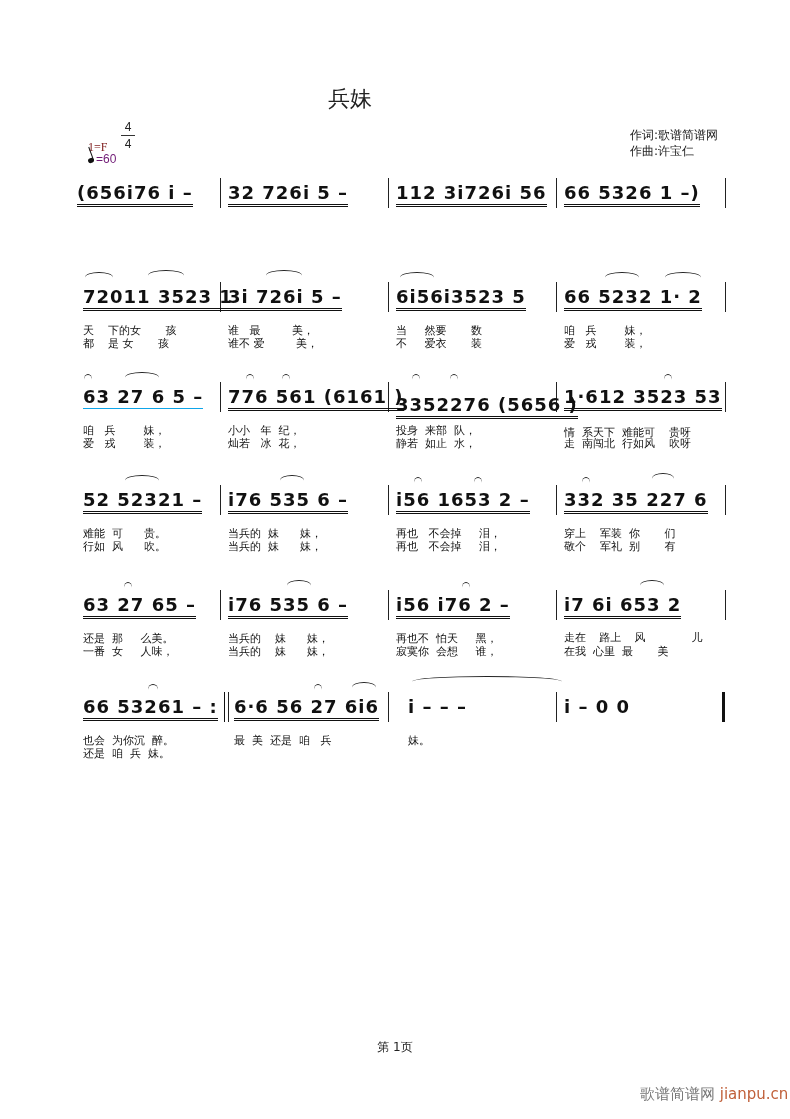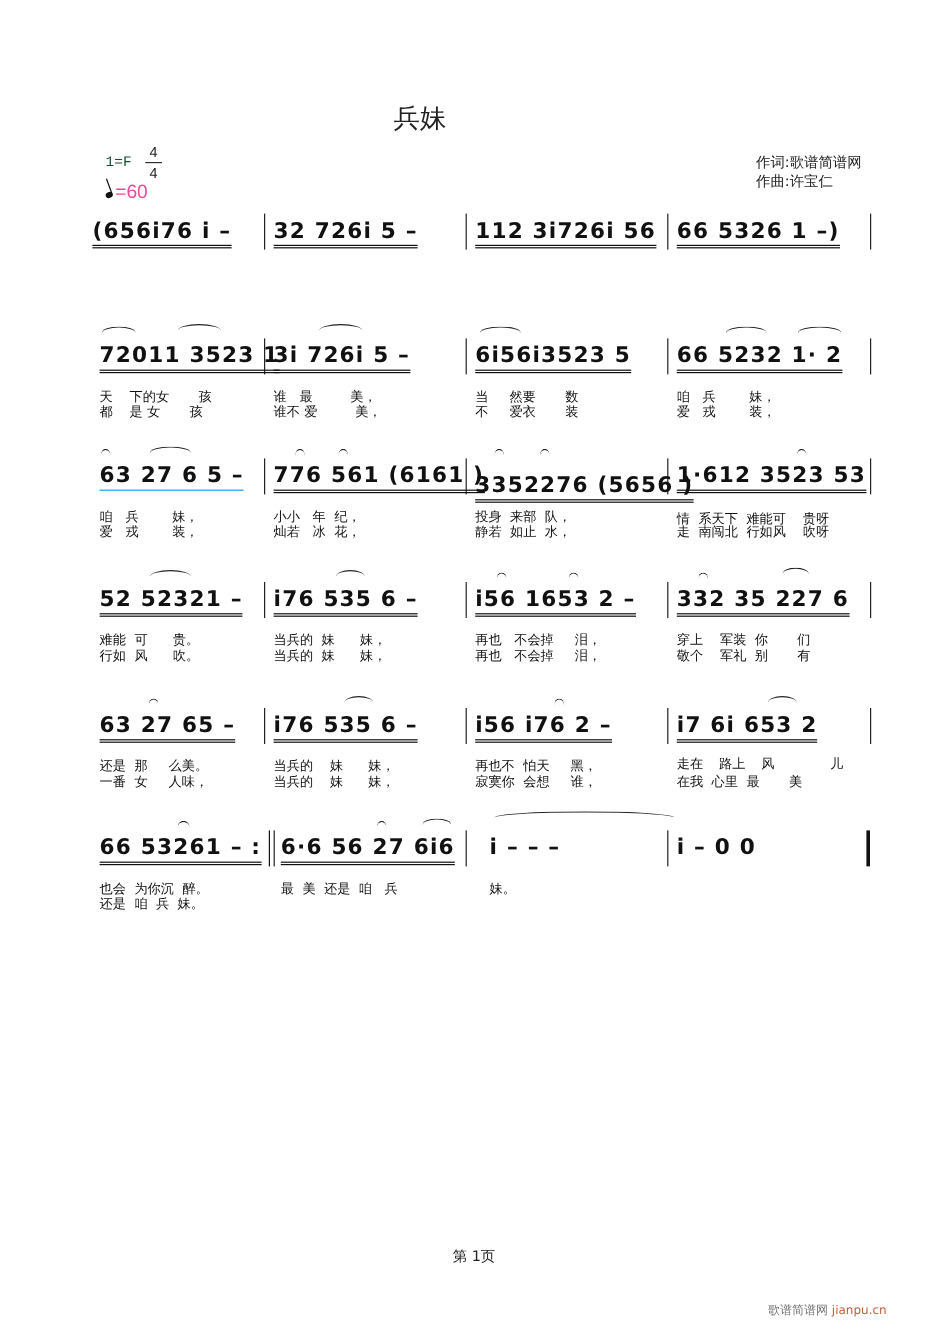--- a/index.html
+++ b/index.html
@@ -1,35 +1,35 @@
 <!DOCTYPE html>
 <html><head>
 <meta charset="utf-8">
 <style>
   html, body { margin:0; padding:0; background:#ffffff; }
   body { width:790px; height:1119px; position:relative; overflow:hidden; font-family:"DejaVu Sans", sans-serif; color:#111; }
   .title { position:absolute; left:0; width:700px; top:84px; text-align:center; font-size:22px; font-family:"DejaVu Sans", sans-serif; color:#222; }
-  .key { position:absolute; left:88px; top:128px; font-size:12px; font-family:Liberation Mono, monospace; color:#14532d; }
+  .key { position:absolute; left:88px; top:140px; font-size:12px; font-family:Liberation Serif, serif; color:#7f1d1d; }
   .timesig { position:absolute; left:121px; top:120px; width:14px; text-align:center; font-size:12px; font-family:"Liberation Sans", sans-serif; color:#222; line-height:14px; }
   .timesig .line { border-top:1px solid #333; margin:1px 0; }
-  .tempo { position:absolute; left:88px; top:152px; font-size:16px; font-family:"Liberation Sans", sans-serif; color:#ec4899; }
+  .tempo { position:absolute; left:88px; top:152px; font-size:12px; font-family:"Liberation Sans", sans-serif; color:#701a75; }
   .tempo .note { display:inline-block; width:6px; height:5px; background:#111; border-radius:50%; transform:rotate(-20deg); margin-right:2px; position:relative; }
   .tempo .note::after { content:""; position:absolute; right:0; bottom:2px; width:1px; height:14px; background:#111; }
   .credits { position:absolute; left:630px; top:127px; font-size:12px; line-height:16px; color:#222; }
   .row { position:absolute; left:0; width:790px; }
   .bar { position:absolute; height:30px; border-left:1px solid #222; }
   .bar.end { border-left:3px solid #111; }
   .bar.dbl::before { content:""; position:absolute; left:-5px; top:0; width:1px; height:30px; background:#111; }
   .grp { position:absolute; font-family:"DejaVu Sans", sans-serif; font-weight:bold; font-size:18px; letter-spacing:1px; color:#111; white-space:nowrap; }
   .ul1 { border-bottom:1px solid #0ea5e9; padding-bottom:1px; }
   .ul2 { border-bottom:3px double #111; padding-bottom:1px; }
   .lyr { position:absolute; font-size:11px; color:#111; white-space:pre; font-family:"DejaVu Sans", sans-serif; line-height:13px; }
   .arc { position:absolute; height:10px; border-top:1.3px solid #222; border-radius:50% 50% 0 0; }
   .footer { position:absolute; left:0; width:790px; top:1039px; text-align:center; font-size:12px; color:#222; }
-  .watermark { position:absolute; left:640px; top:1085px; font-size:10px; color:#777; }
+  .watermark { position:absolute; left:640px; top:1085px; font-size:15px; color:#777; }
   .watermark .en { color:#c0603a; }
 </style>
 </head>
 <body>
 
 <div class="title">兵妹</div>
 
 <div class="key">1=F</div>
 <div class="timesig">
   <div>4</div>

